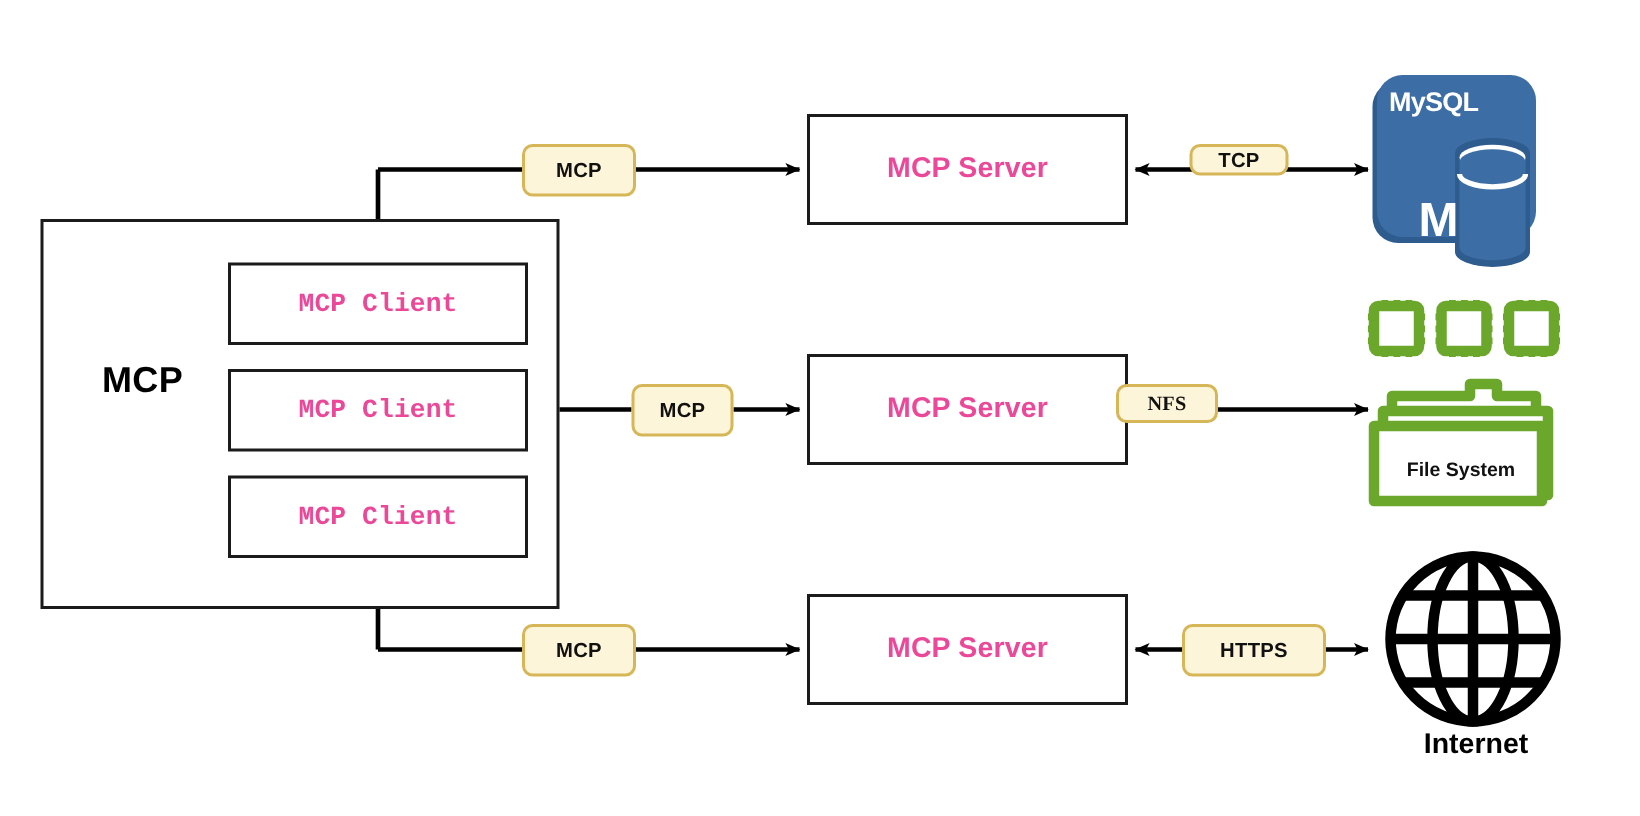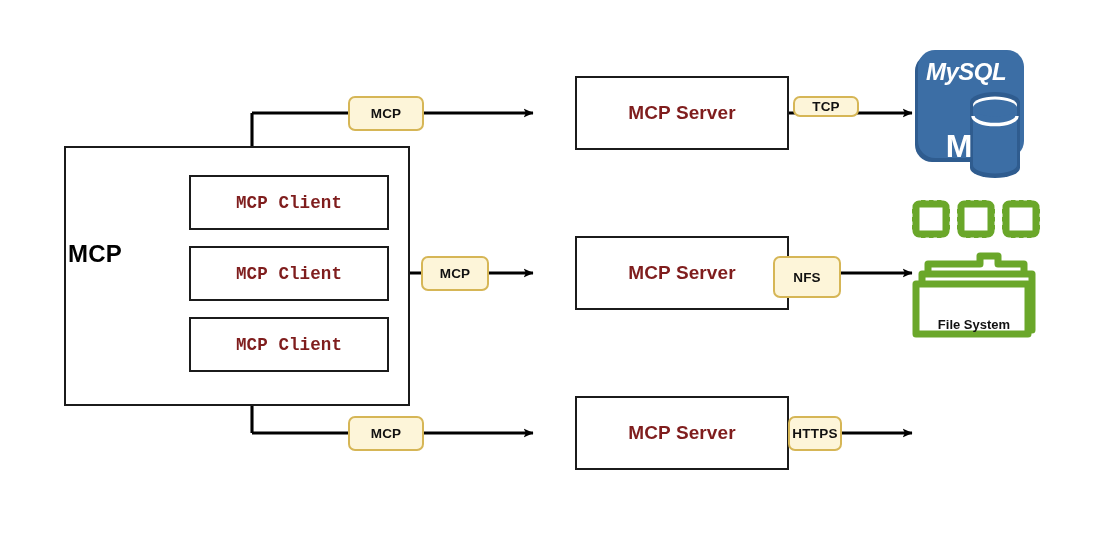--- a/index.html
+++ b/index.html
@@ -26,23 +26,22 @@
     pointer-events: none;
   }
   .box {
     position: absolute;
     background: #ffffff;
     border: 2.5px solid #1b1b1b;
     box-sizing: border-box;
     display: flex;
     align-items: center;
     justify-content: center;
-    color: #7f1d1d;
-    font-weight: bold;
-    margin-left: 37px;
+    color: #ec4899;
+    font-weight: bold;
   }
   .host-box {
     border-width: 2.5px;
   }
   .host-label {
     position: absolute;
     text-align: center;
     font-size: 24px;
     font-weight: bold;
     line-height: 1.18;
@@ -83,30 +82,28 @@
     font-weight: bold;
     color: #000000;
   }
   .fs-caption {
     position: absolute;
     width: 100%;
     text-align: center;
     font-size: 13px;
     font-weight: bold;
     color: #111111;
-    margin-top: 12px;
   }
   .mysql-word {
     position: absolute;
-    font-size: 24px;
+    font-size: 18px;
     font-weight: bold;
     color: #ffffff;
     letter-spacing: -0.5px;
     white-space: nowrap;
-    font-style: italic;
   }
   .cyl-letter {
     position: absolute;
     font-size: 32px;
     font-weight: bold;
     color: #ffffff;
     text-align: center;
     width: 100%;
   }
 </style>
@@ -164,22 +161,22 @@
 
   <div class="box server-box" style="left:538px; top:76px; width:214px; height:74px;">MCP Server</div>
   <div class="box server-box" style="left:538px; top:236px; width:214px; height:74px;">MCP Server</div>
   <div class="box server-box" style="left:538px; top:396px; width:214px; height:74px;">MCP Server</div>
 
   <div class="badge" style="left:348px; top:96px; width:76px; height:35px;">MCP</div>
   <div class="badge" style="left:421px; top:256px; width:68px; height:35px;">MCP</div>
   <div class="badge" style="left:348px; top:416px; width:76px; height:35px;">MCP</div>
 
   <div class="badge" style="left:793px; top:96px; width:66px; height:21px;">TCP</div>
-  <div class="badge" style="left:773px; top:256px; width:68px; height:42px;">NFS</div>
-  <div class="badge" style="left:788px; top:416px; width:54px; height:35px;">HTTPS</div>
+  <div class="badge" style="left:744px; top:256px; width:68px; height:26px;font-family:Liberation Serif, serif;">NFS</div>
+  <div class="badge" style="left:788px; top:416px; width:96px; height:35px;">HTTPS</div>
 
   <div class="icon-wrap" style="left:912px; top:42px; width:130px; height:140px;">
     <svg viewBox="0 0 130 140" width="130" height="140">
 
       <rect x="3" y="12" width="106" height="108" rx="17" ry="17" fill="#2f5c8f"></rect>
       <rect x="6" y="8" width="106" height="108" rx="17" ry="17" fill="#3c6ea5"></rect>
 
       <g>
         <path d="M58,60 h50 v66 a25,10 0 0 1 -50,0 z" fill="#2f5c8f"></path>
         <ellipse cx="83" cy="60" rx="25" ry="10" fill="#2f5c8f"></ellipse>
@@ -248,14 +245,27 @@
 
       <g stroke="#6aa72a" stroke-width="7" fill="#ffffff" stroke-linejoin="round">
         <path d="M20,66 h52 v-8 h18 v8 h26 v62 h-96 z"></path>
         <path d="M14,76 h110 v56 h-110 z"></path>
         <path d="M8,86 h112 v50 h-112 z"></path>
       </g>
     </svg>
     <div class="fs-caption" style="left:-2px; top:107px;">File System</div>
   </div>
 
+  <div class="icon-wrap" style="left:920px; top:366px; width:128px; height:145px;">
+    <svg viewBox="0 0 128 145" width="128" height="145">
+      <g fill="none" stroke="#000000" stroke-width="7">
+        <circle cx="62" cy="60" r="55"></circle>
+        <line x1="7" y1="60" x2="117" y2="60"></line>
+        <line x1="62" y1="5" x2="62" y2="115"></line>
+        <line x1="16.5" y1="31" x2="107.5" y2="31"></line>
+        <line x1="16.5" y1="89" x2="107.5" y2="89"></line>
+        <ellipse cx="62" cy="60" rx="27" ry="55"></ellipse>
+      </g>
+    </svg>
+    <div class="icon-caption" style="left:0; top:120px;">Internet</div>
+  </div>
 
 </div>
 
 </body></html>

